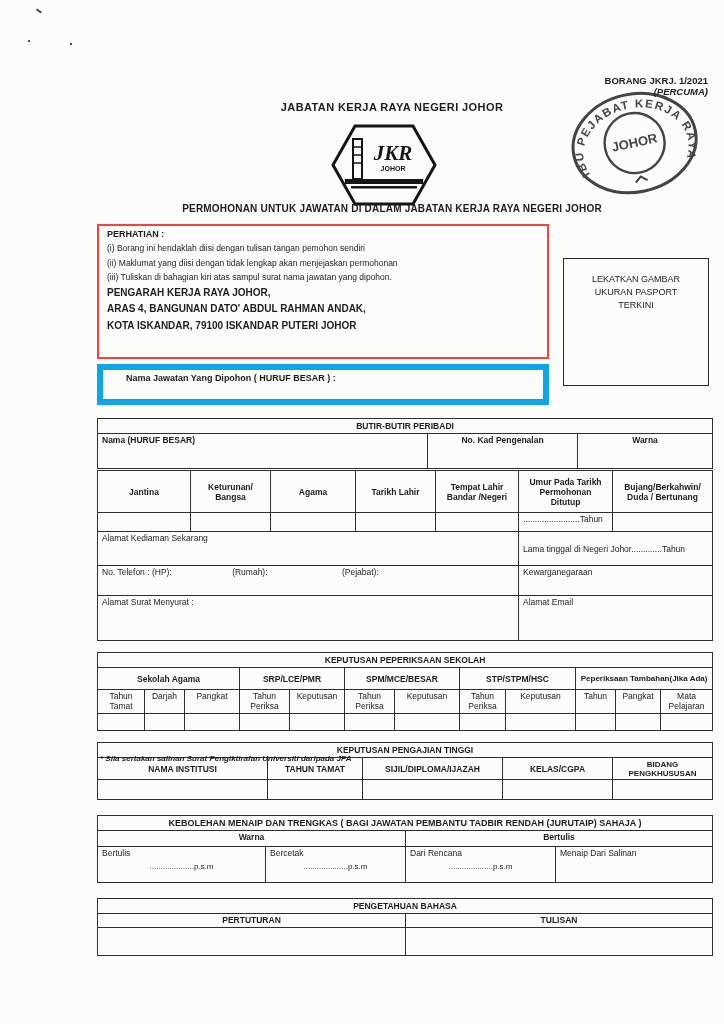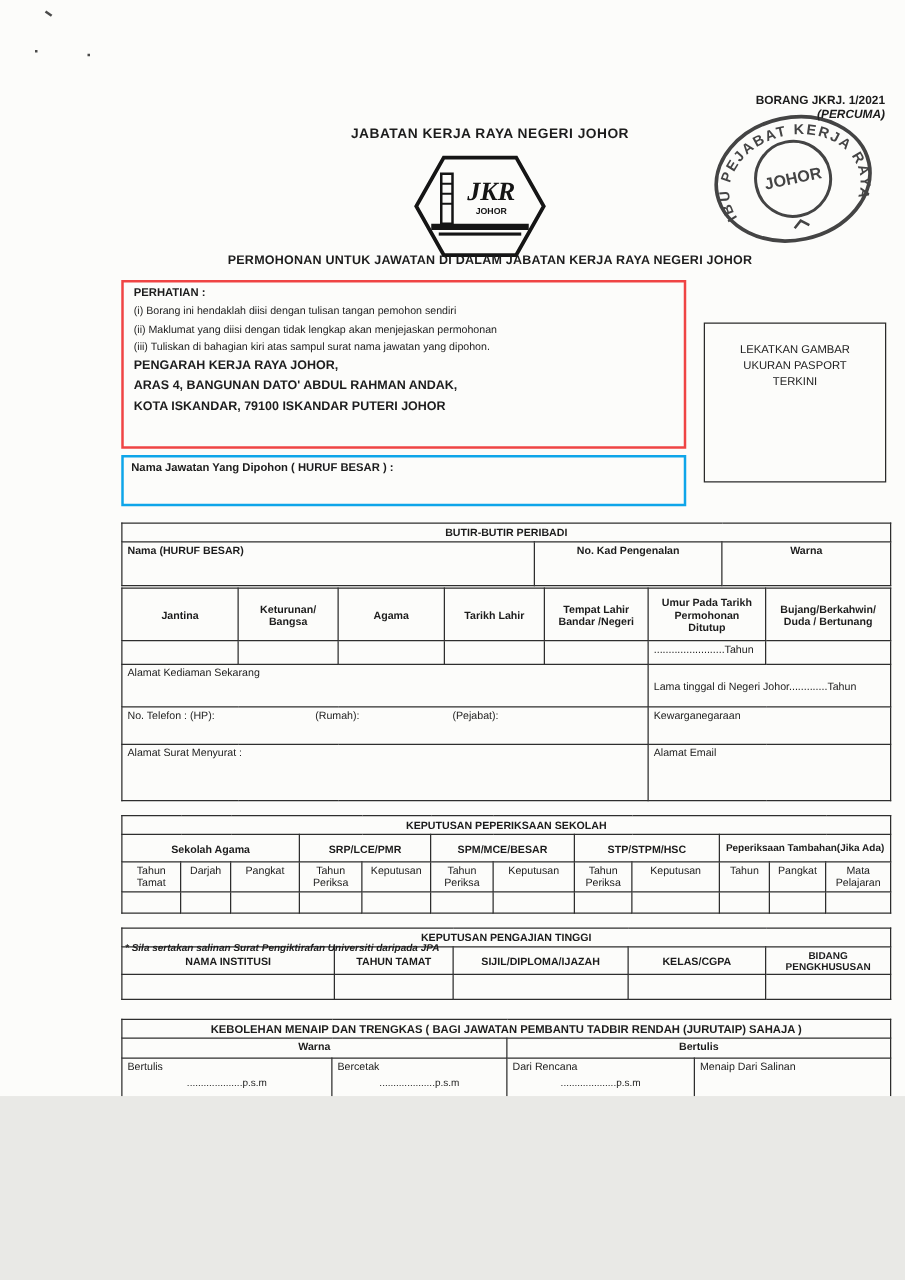--- a/index.html
+++ b/index.html
@@ -1,39 +1,39 @@
 <!DOCTYPE html>
 <html><head>
 <meta charset="utf-8">
 <style>
   * { margin:0; padding:0; box-sizing:border-box; }
   html,body { background:#e9e9e6; }
   .page {
-    position:relative; width:724px; height:877px; margin:0 auto;
+    position:relative; width:724px; height:1024px; margin:0 auto;
     background:#fcfcfa; color:#1c1c1c;
     font-family:"Liberation Sans", sans-serif;
     overflow:hidden;
     text-decoration:underline;
   }
   .noise { position:absolute; background:#4a4a4a; }
   .form-code { position:absolute; top:75px; left:540px; width:168px; text-align:right; font-size:9.5px; font-weight:bold; line-height:11px; }
   .form-code .free { font-style:italic; }
   .dept-title { position:absolute; top:101px; left:97px; width:590px; text-align:center; font-weight:bold; font-size:11px; letter-spacing:0.4px; }
   .logo { position:absolute; top:123px; left:331px; }
   .stamp { position:absolute; top:90px; left:568px; transform:rotate(-12deg); opacity:0.88; }
   .main-title { position:absolute; top:203px; left:97px; width:590px; text-align:center; font-weight:bold; font-size:10px; letter-spacing:0.2px; }
 
   .perhatian-box { position:absolute; top:224px; left:97px; width:452px; height:135px; border:2px solid #ef4444; padding:3px 8px; }
   .perhatian-box .ph-head { font-weight:bold; font-size:9px; margin-bottom:2px; }
   .perhatian-box .ph-item { font-size:8.5px; line-height:14.5px; }
   .perhatian-box .ph-addr { font-size:10px; font-weight:bold; line-height:16.5px; }
 
   .photo-box { position:absolute; top:258px; left:563px; width:146px; height:128px; border:1.5px solid #2a2a2a; text-align:center; padding-top:14px; font-size:9px; font-weight:normal; line-height:13px; }
 
-  .jawatan-box { position:absolute; top:364px; left:97px; width:452px; height:41px; border:2px solid #0ea5e9; padding:3px 6px; font-size:9px; font-weight:bold; }
+  .jawatan-box { position:absolute; top:364px; left:97px; width:452px; height:41px; border:6px solid #0ea5e9; padding:3px 23px; font-size:9px; font-weight:bold; }
 
   table.tbl { border-collapse:collapse; width:615px; table-layout:fixed; }
   table.tbl td { border:1.2px solid #2e2e2e; font-size:8.5px; padding:1px 4px; vertical-align:top; overflow:hidden; }
   .abs { position:absolute; left:97px; }
   .sec-title { text-align:center !important; font-weight:bold; font-size:9.5px; padding:2px 0 !important; vertical-align:middle !important; }
   .ctr { text-align:center; }
   .bold { font-weight:bold; }
   .pre { white-space:pre-line; }
   .vmid { vertical-align:middle !important; }
   .dots { font-size:8px; }
@@ -168,21 +168,21 @@
       <td class="dots">........................Tahun</td>
       <td></td>
     </tr>
     <tr style="height:34px;">
       <td colspan="5">Alamat Kediaman Sekarang</td>
       <td colspan="2" class="vmid">Lama tinggal di Negeri Johor.............Tahun</td>
     </tr>
     <tr style="height:30px;">
       <td colspan="5" class="phone-cell">
         <span>No. Telefon :   (HP):</span>
-        <span style="margin-left:78px;">(Rumah):</span>
+        <span style="margin-left:58px;">(Rumah):</span>
         <span style="margin-left:72px;">(Pejabat):</span>
       </td>
       <td colspan="2">Kewarganegaraan</td>
     </tr>
     <tr style="height:45px;">
       <td colspan="5">Alamat Surat Menyurat :</td>
       <td colspan="2">Alamat Email</td>
     </tr>
   </tbody>
     </table>

